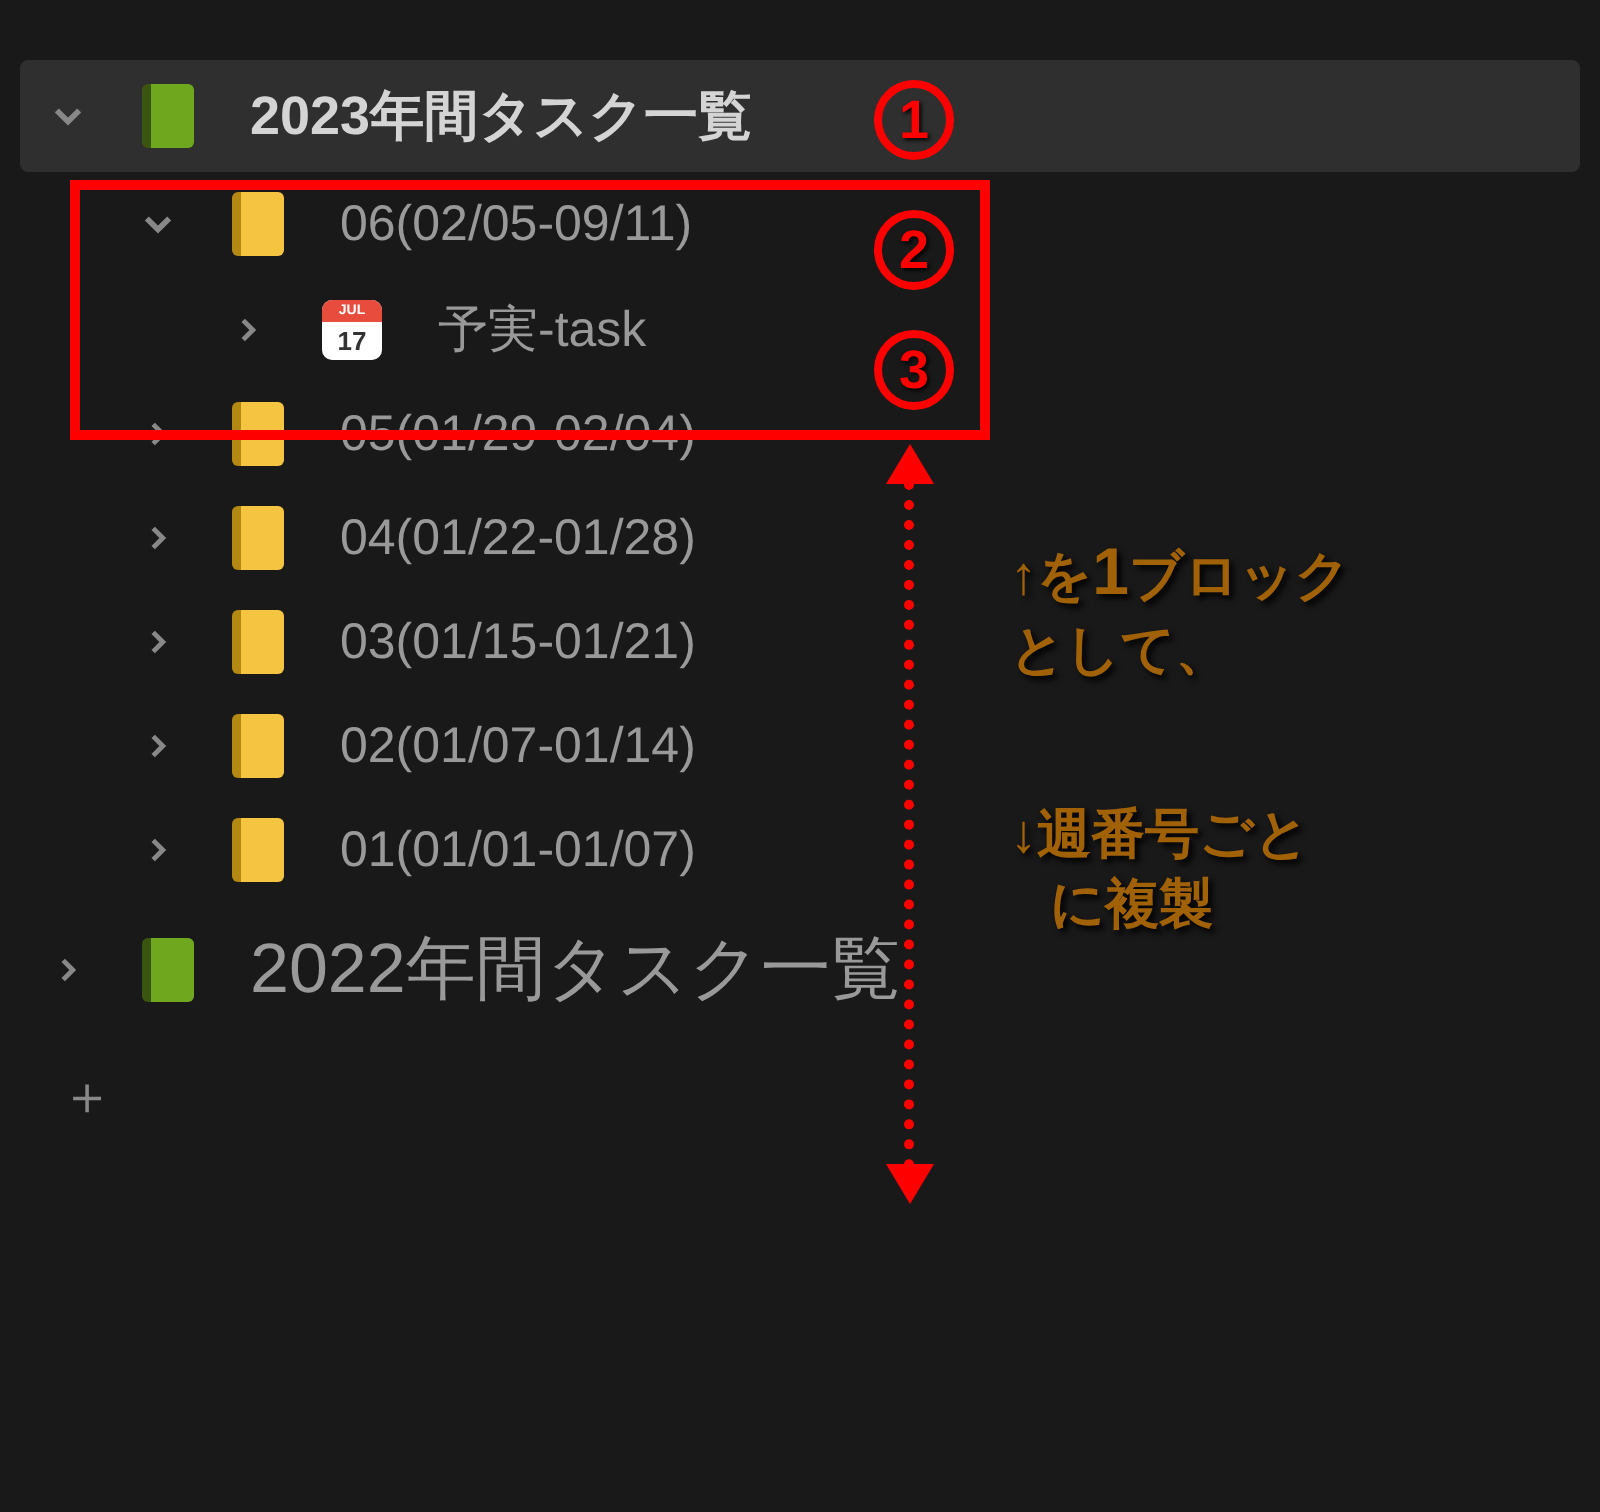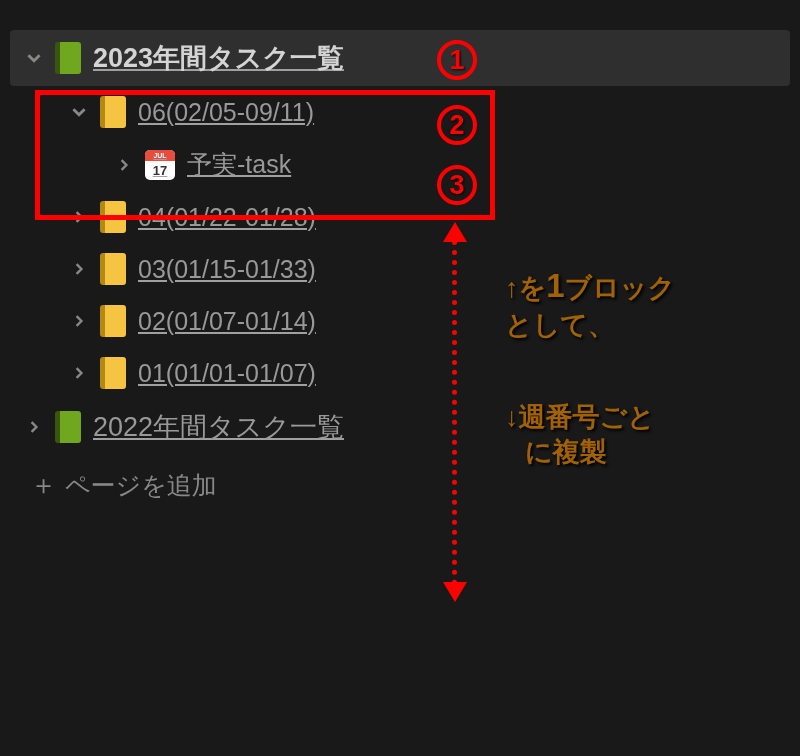--- a/index.html
+++ b/index.html
@@ -12,25 +12,24 @@
       position: relative;
       overflow: hidden;
     }
     .sidebar {
       padding: 30px 10px 10px 10px;
     }
     .tree-item {
       display: flex;
       align-items: center;
       padding: 10px 8px;
-      gap: 12px;
+      gap: 28px;
       font-size: 25px;
       cursor: pointer;
       border-radius: 4px;
-      text-decoration: underline;
     }
     .tree-item.active {
       background: #2f2f2f;
     }
     .chevron {
       width: 18px;
       height: 18px;
       display: inline-flex;
       align-items: center;
       justify-content: center;
@@ -182,39 +181,48 @@
           <path d="M3 1 L7 5 L3 9" stroke="#888" stroke-width="2" fill="none"></path>
         </svg>
     </span>
     <span class="icon-calendar">
       <span class="cal-top">JUL</span>
       <span class="cal-num">17</span>
     </span>
     <span class="item-label">予実-task</span>
   </div>
 
+  <div class="tree-item indent-1">
+    <span class="chevron">
+      <svg width="12" height="12" viewBox="0 0 10 10">
+          <path d="M3 1 L7 5 L3 9" stroke="#888" stroke-width="2" fill="none"></path>
+        </svg>
+    </span>
+    <span class="icon-yellow"></span>
+    <span class="item-label">05(01/29-02/04)</span>
+  </div>
 
   <div class="tree-item indent-1">
     <span class="chevron">
       <svg width="12" height="12" viewBox="0 0 10 10">
           <path d="M3 1 L7 5 L3 9" stroke="#888" stroke-width="2" fill="none"></path>
         </svg>
     </span>
     <span class="icon-yellow"></span>
     <span class="item-label">04(01/22-01/28)</span>
   </div>
 
   <div class="tree-item indent-1">
     <span class="chevron">
       <svg width="12" height="12" viewBox="0 0 10 10">
           <path d="M3 1 L7 5 L3 9" stroke="#888" stroke-width="2" fill="none"></path>
         </svg>
     </span>
     <span class="icon-yellow"></span>
-    <span class="item-label">03(01/15-01/33)</span>
+    <span class="item-label">03(01/15-01/21)</span>
   </div>
 
   <div class="tree-item indent-1">
     <span class="chevron">
       <svg width="12" height="12" viewBox="0 0 10 10">
           <path d="M3 1 L7 5 L3 9" stroke="#888" stroke-width="2" fill="none"></path>
         </svg>
     </span>
     <span class="icon-yellow"></span>
     <span class="item-label">02(01/07-01/14)</span>
@@ -230,26 +238,25 @@
     <span class="item-label">01(01/01-01/07)</span>
   </div>
 
   <div class="tree-item indent-0">
     <span class="chevron">
       <svg width="12" height="12" viewBox="0 0 10 10">
           <path d="M3 1 L7 5 L3 9" stroke="#888" stroke-width="2" fill="none"></path>
         </svg>
     </span>
     <span class="icon-green"></span>
-    <span class="item-label" style="font-size:27px">2022年間タスク一覧</span>
+    <span class="item-label" style="font-size:35px">2022年間タスク一覧</span>
   </div>
 
   <div class="add-page">
     <span class="plus-icon">＋</span>
-    <span>ページを追加</span>
   </div>
 </div>
 
 <div class="circle-num" style="top:40px; left:437px;">
     <span>1</span>
   </div>
 <div class="circle-num" style="top:105px; left:437px;">
     <span>2</span>
   </div>
 <div class="circle-num" style="top:165px; left:437px;">

